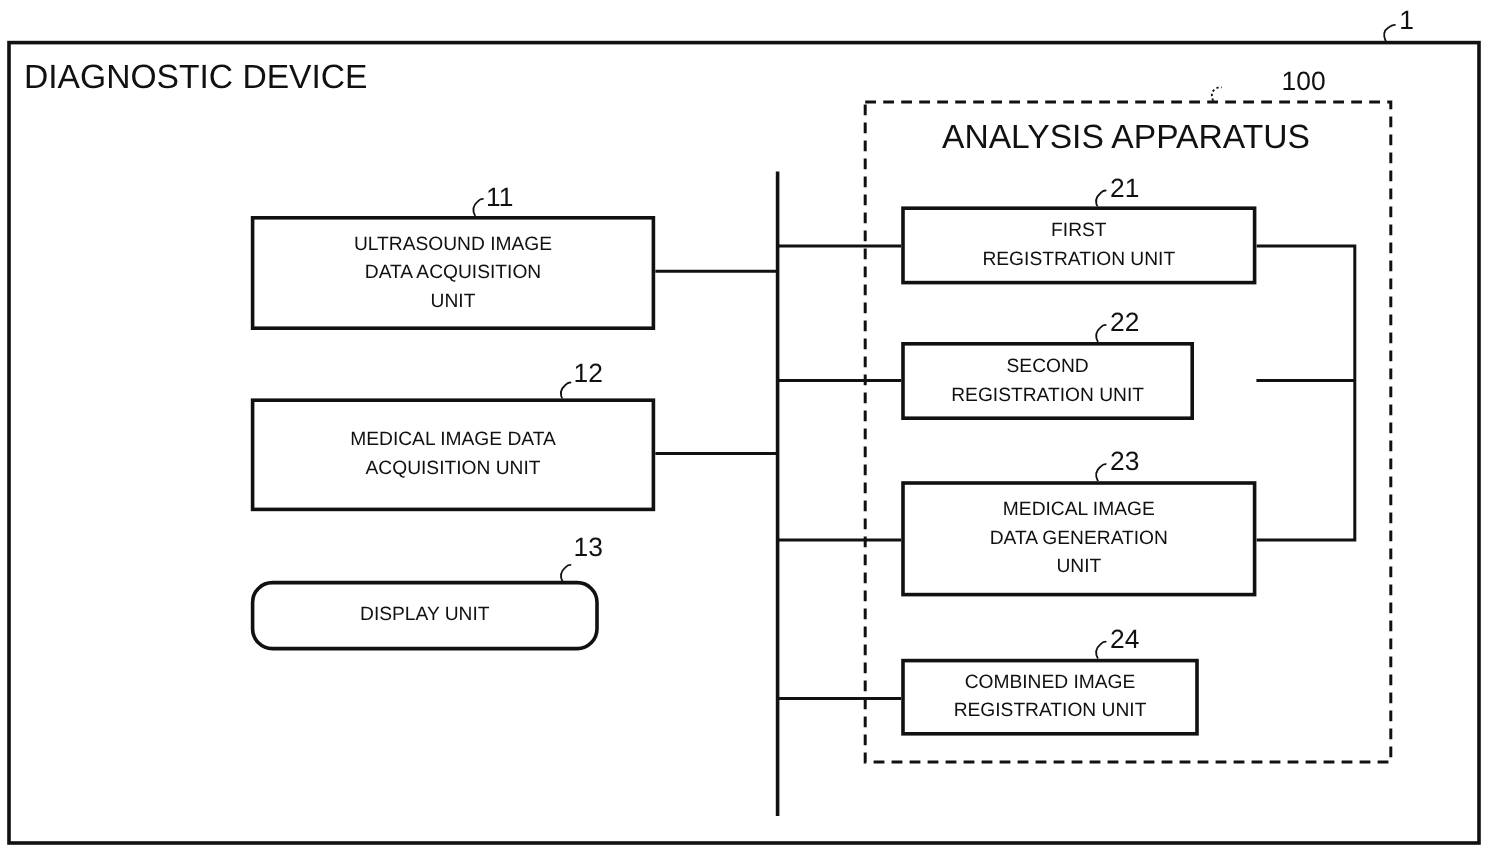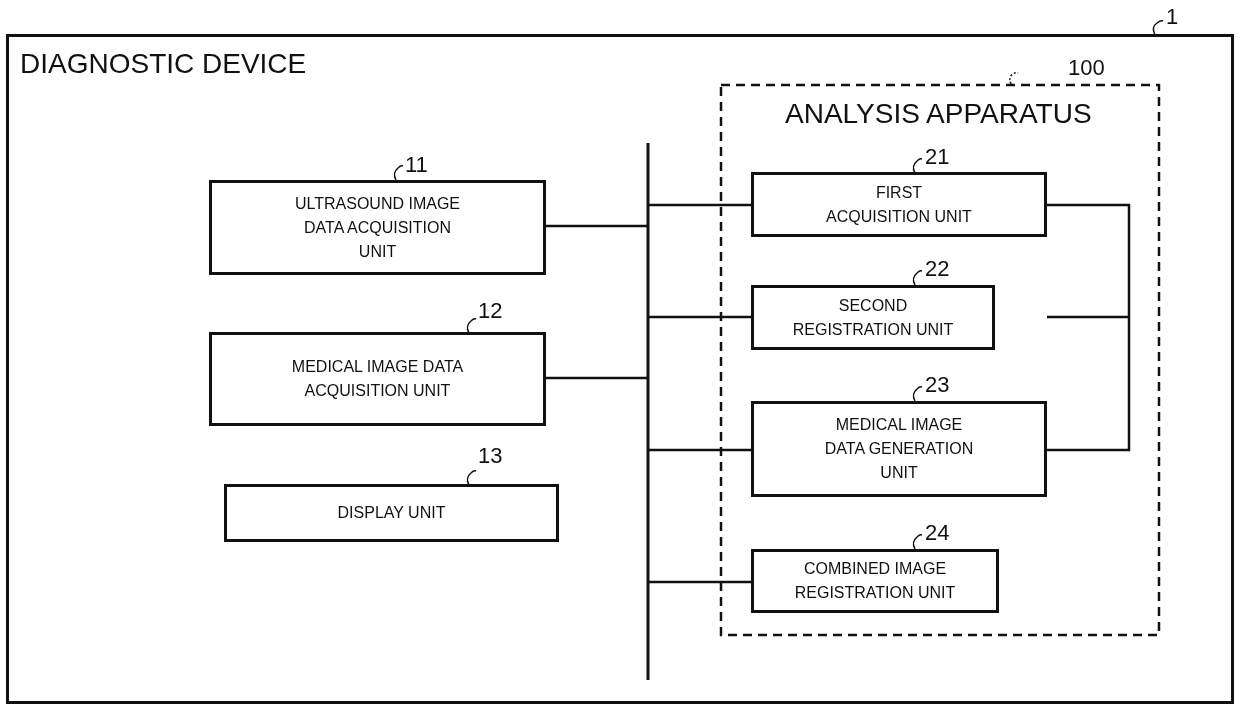--- a/index.html
+++ b/index.html
@@ -54,25 +54,25 @@
 <div class="ref" style="left:405px; top:154px;">11</div>
 <div class="box" style="left:209px; top:180px; width:337px; height:95px;">ULTRASOUND IMAGE
 DATA ACQUISITION
 UNIT</div>
 
 <div class="ref" style="left:478px; top:300px;">12</div>
 <div class="box" style="left:209px; top:332px; width:337px; height:94px;">MEDICAL IMAGE DATA
 ACQUISITION UNIT</div>
 
 <div class="ref" style="left:478px; top:445px;">13</div>
-<div class="box" style="left:224px; top:484px; width:335px; height:58px;">DISPLAY UNIT</div>
+<div class="box" style="left:209px; top:484px; width:290px; height:58px;border-radius:18px;">DISPLAY UNIT</div>
 
 <div class="ref" style="left:925px; top:146px;">21</div>
 <div class="box" style="left:751px; top:172px; width:296px; height:65px;">FIRST
-ACQUISITION UNIT</div>
+REGISTRATION UNIT</div>
 
 <div class="ref" style="left:925px; top:258px;">22</div>
 <div class="box" style="left:751px; top:285px; width:244px; height:65px;">SECOND
 REGISTRATION UNIT</div>
 
 <div class="ref" style="left:925px; top:374px;">23</div>
 <div class="box" style="left:751px; top:401px; width:296px; height:96px;">MEDICAL IMAGE
 DATA GENERATION
 UNIT</div>
 

